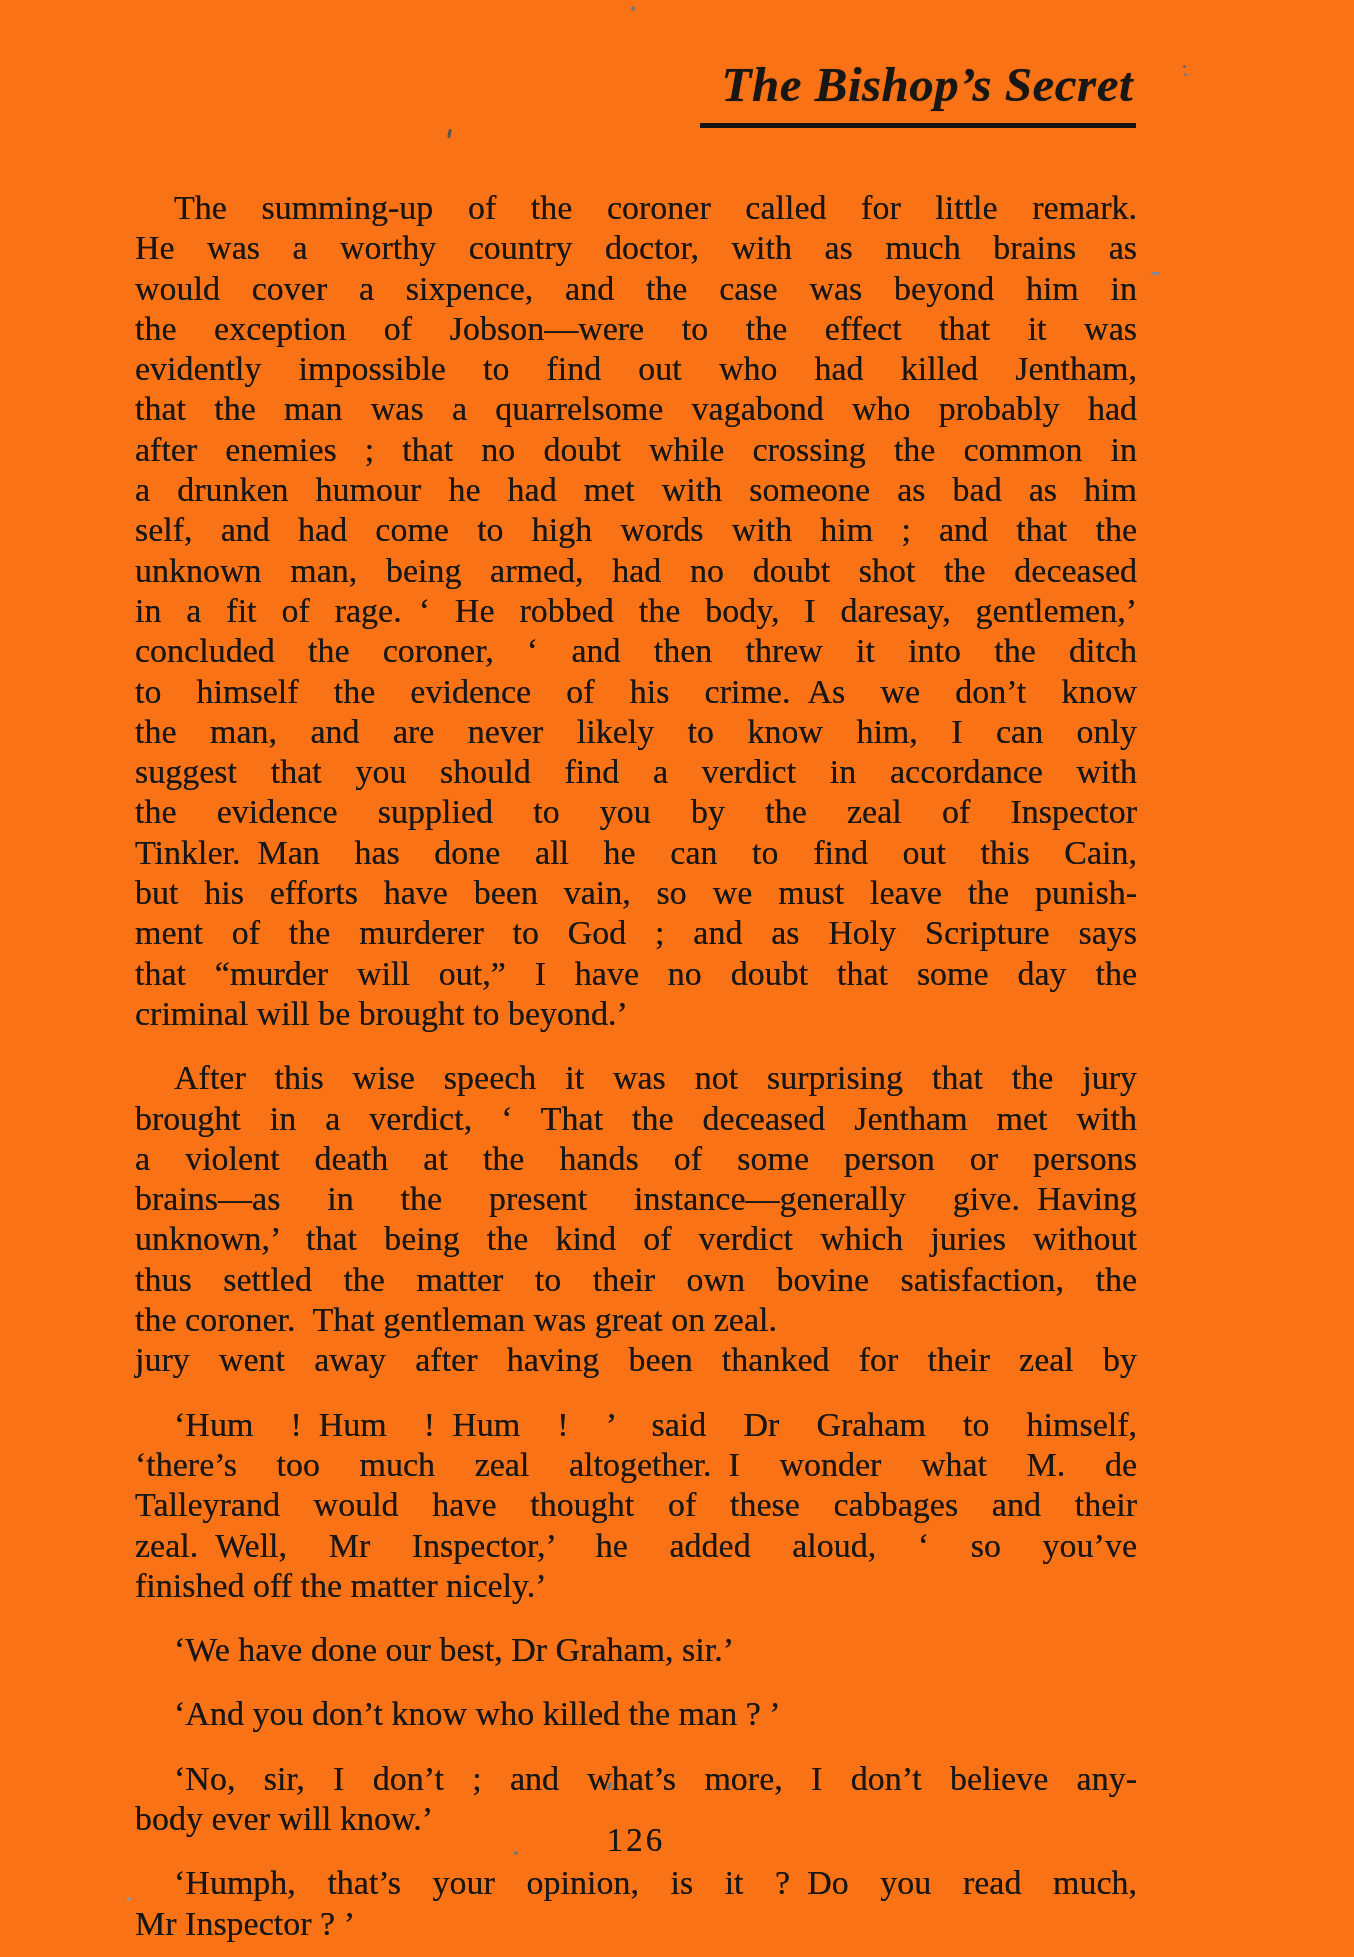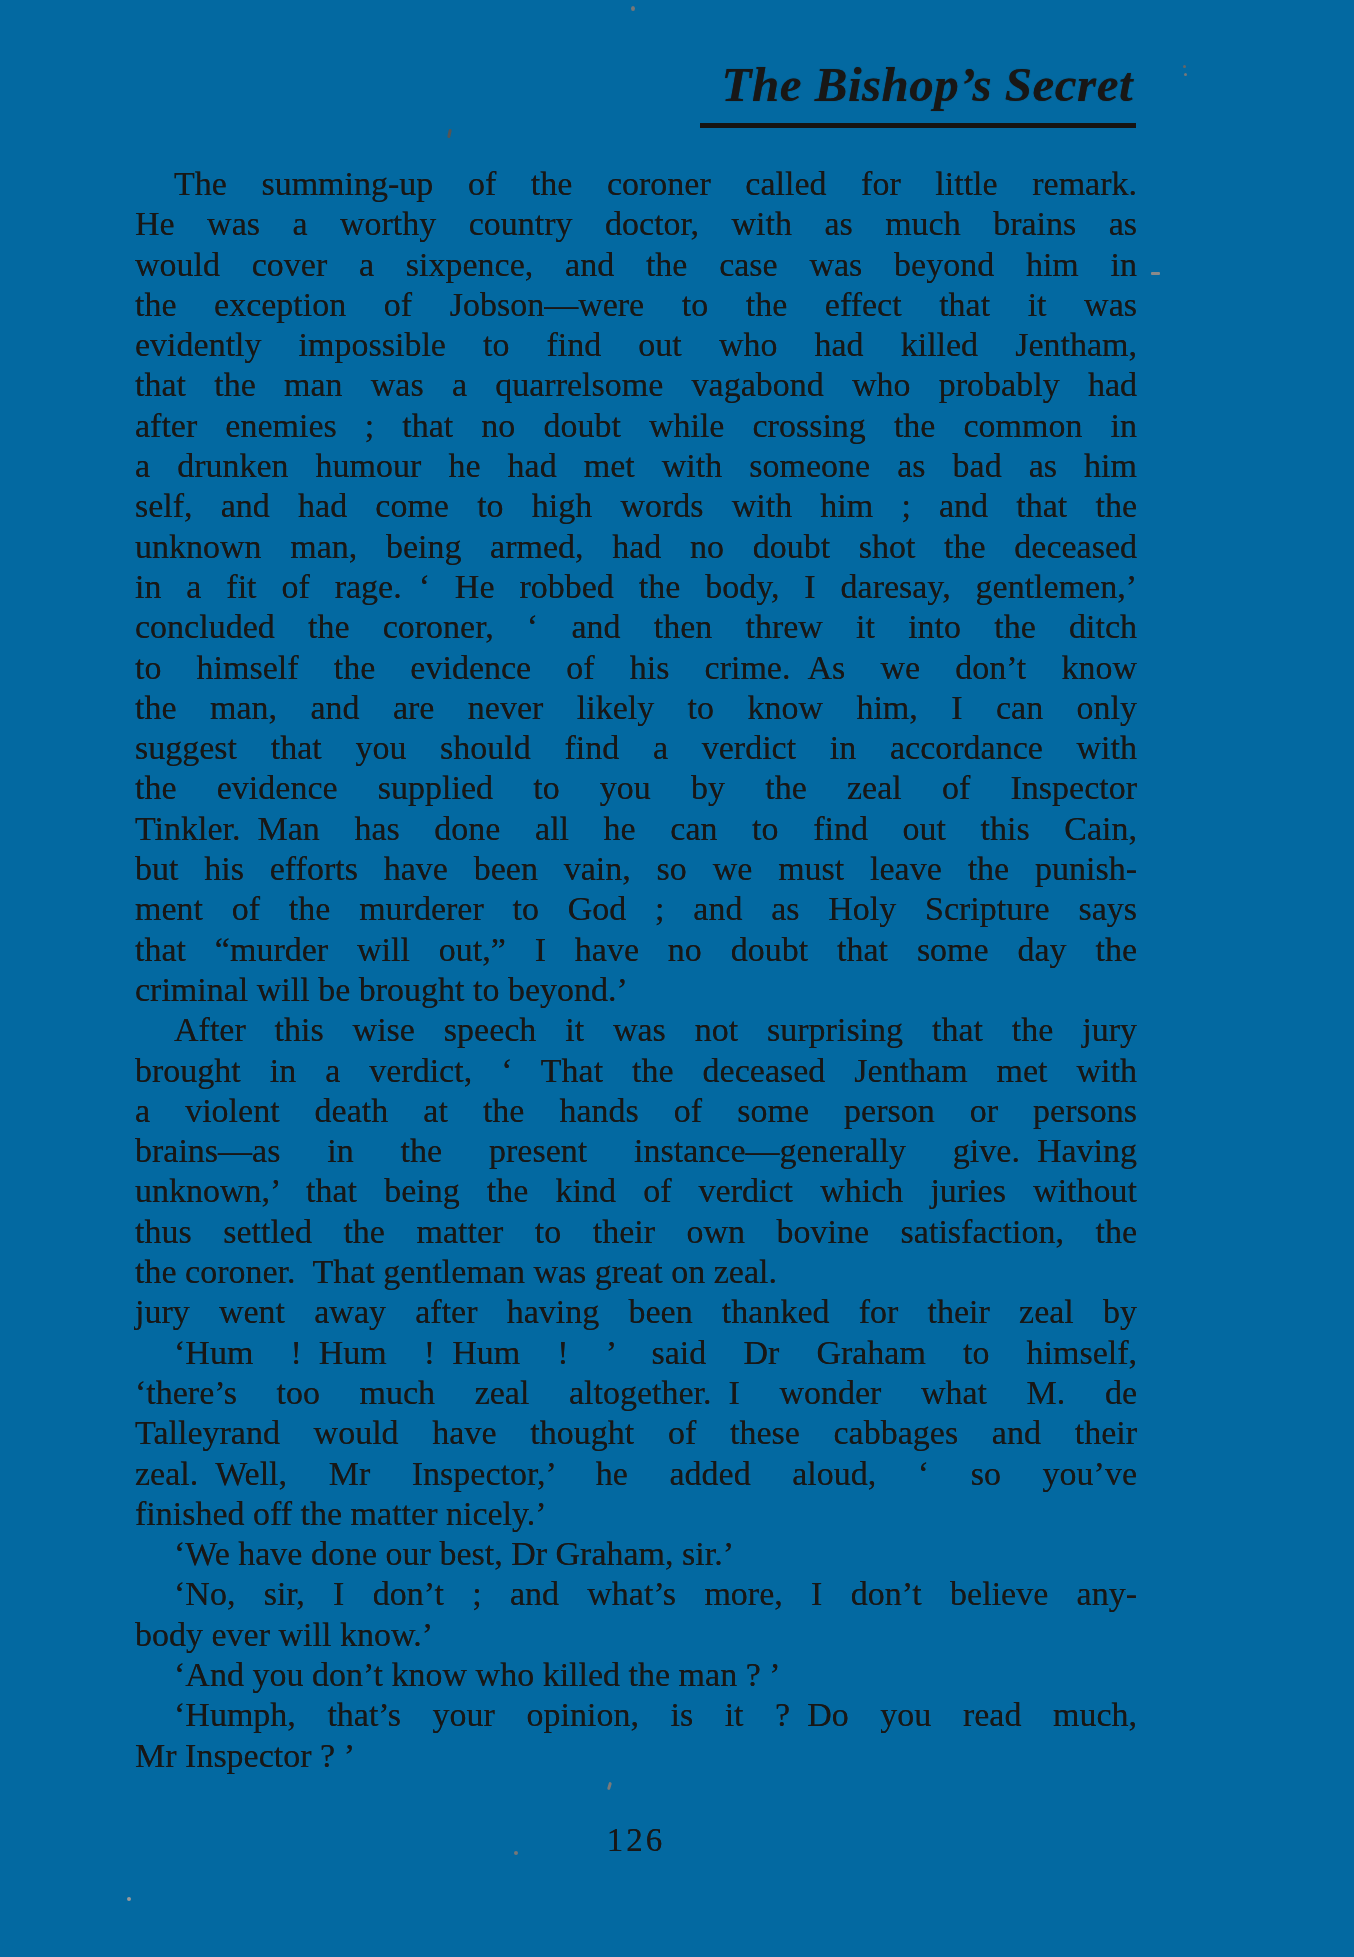--- a/index.html
+++ b/index.html
@@ -4,21 +4,21 @@
 <style>
   html,body{margin:0;padding:0;}
   body{
     width:1354px;height:1957px;
     background:#fefefdf5;
     position:relative;
     font-family:"Liberation Serif",serif;
     color:#181716;
     overflow:hidden;
   }
-  .scan-page{position:absolute;inset:0;background:#0369a1;}
+  .scan-page{position:absolute;inset:0;background:#f97316;}
   
   .running-head{
     position:absolute;top:58px;left:135px;width:1001px;
     text-align:right;
   }
   .title-underline{
     display:inline-block;
     padding:0 3px 11px 22px;
     border-bottom:5px solid #161412;
   }
@@ -37,21 +37,21 @@
   .paragraph{margin:0;}
   .line{
     font-size:34px;
     line-height:40.3px;
     text-align:justify;
     text-align-last:justify;
     text-shadow:0 0 0.6px rgba(24,23,22,0.8);
     white-space:normal;
   }
   .line.last{text-align-last:left;}
-  .line.indent{text-indent:39px;}
+  .line.indent{text-indent:39px;margin-top:24px;}
   
   .page-number{
     position:absolute;left:135px;top:1822px;width:1002px;
     text-align:center;
     font-size:33px;
     font-weight:normal;
     letter-spacing:3px;
     text-shadow:0 0 0.6px rgba(24,23,22,0.8);
   }
   
@@ -114,25 +114,25 @@
         <div class="line indent">‘Hum ! Hum ! Hum ! ’ said Dr Graham to himself,</div>
         <div class="line">‘there’s too much zeal altogether. I wonder what M. de</div>
         <div class="line">Talleyrand would have thought of these cabbages and their</div>
         <div class="line">zeal. Well, Mr Inspector,’ he added aloud, ‘ so you’ve</div>
         <div class="line last">finished off the matter nicely.’</div>
       </div>
       <div class="paragraph">
         <div class="line indent last">‘We have done our best, Dr Graham, sir.’</div>
       </div>
       <div class="paragraph">
+        <div class="line indent last">‘And you don’t know who killed the man ? ’</div>
+      </div>
+      <div class="paragraph">
         <div class="line indent">‘No, sir, I don’t ; and what’s more, I don’t believe any-</div>
         <div class="line last">body ever will know.’</div>
-      </div>
-      <div class="paragraph">
-        <div class="line indent last">‘And you don’t know who killed the man ? ’</div>
       </div>
       <div class="paragraph">
         <div class="line indent">‘Humph, that’s your opinion, is it ? Do you read much,</div>
         <div class="line last">Mr Inspector ? ’</div>
       </div>
     </div>
 
   <div class="page-number">126</div>
 
   <div class="speck sp1"></div>

